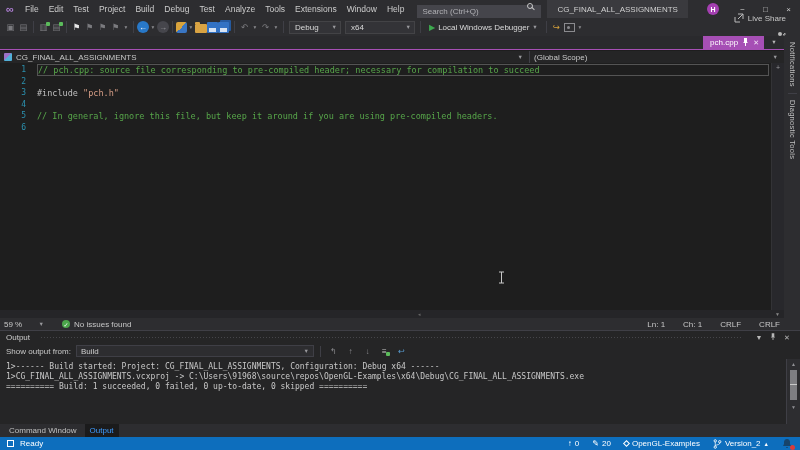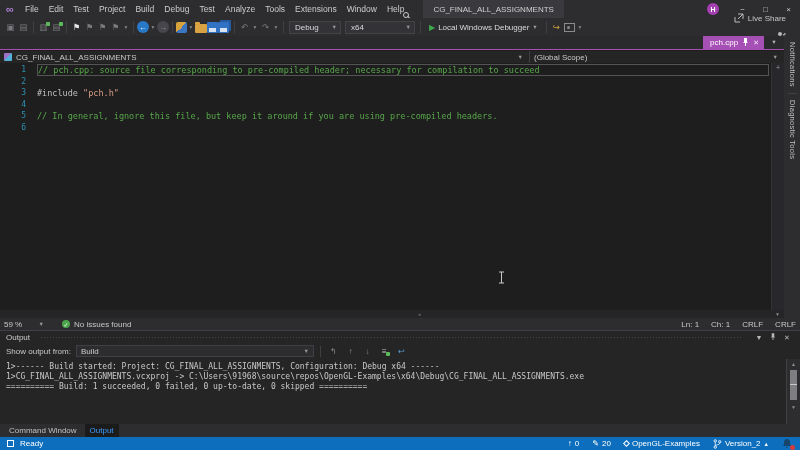--- a/index.html
+++ b/index.html
@@ -77,21 +77,21 @@
   .ibeam { position:absolute; left:498px; top:208px; }
 
   .hscrollrow { position:absolute; top:310px; left:0; right:16px; height:8px; background:#252528; }
   .hs-left { position:absolute; left:418px; top:1px; font-size:5px; color:#666; }
   .hs-dd { position:absolute; right:4px; top:1px; font-size:5px; color:#888; }
 
   .editorstatus { position:absolute; top:318px; left:0; right:0; height:12px; background:var(--chrome); display:flex; align-items:center; font-size:8px; color:#C8C8C8; }
   .zoombox { width:48px; display:flex; padding:0 4px; align-items:center; justify-content:space-between; }
   .health { display:flex; align-items:center; gap:4px; margin-left:14px; }
   .health-dot { width:8px; height:8px; border-radius:50%; background:#4BA64B; color:#fff; font-size:6px; display:flex; align-items:center; justify-content:center; }
-  .es-right { margin-left:auto; display:flex; gap:12px; margin-right:4px; }
+  .es-right { margin-left:auto; display:flex; gap:18px; margin-right:20px; }
 
   .outputpanel { position:absolute; top:330px; left:0; right:0; height:94px; background:var(--panelbg); border-top:1px solid #3F3F46; }
   .op-header { height:13px; display:flex; align-items:center; padding:0 6px; }
   .op-title { font-size:8px; color:#CCC; }
   .op-grip { flex:1; height:4px; margin:0 10px; background-image:radial-gradient(#46464A .8px,transparent .8px); background-size:3px 3px; }
   .op-btn { width:14px; text-align:center; color:#B8B8B8; font-size:7px; }
   .op-toolbar { height:14px; display:flex; align-items:center; padding:0 6px; }
   .op-label { font-size:8px; color:#C8C8C8; }
   .op-combo { width:238px; height:12px; background:#2D2D30; border:1px solid #3F3F46; display:flex; align-items:center; font-size:8px; padding:0 4px; margin-left:5px; }
   .op-combo .carat { margin-left:auto; font-size:5.5px; color:#9A9A9E; }
@@ -135,20 +135,21 @@
         <span class="menu-item">Build</span>
         <span class="menu-item">Debug</span>
         <span class="menu-item">Test</span>
         <span class="menu-item">Analyze</span>
         <span class="menu-item">Tools</span>
         <span class="menu-item">Extensions</span>
         <span class="menu-item">Window</span>
         <span class="menu-item">Help</span>
       </nav>
     <span class="searchwrap">
+      <input class="search" placeholder="Search (Ctrl+Q)" style="">
       <span class="mag"></span>
     </span>
     <span class="win-title">CG_FINAL_ALL_ASSIGNMENTS</span>
     <span class="tb-spacer"></span>
     <span class="avatar">H</span>
     <span class="win-controls" style="display:flex;">
         <span class="winbtn">−</span>
         <span class="winbtn">□</span>
         <span class="winbtn">×</span>
       </span>

